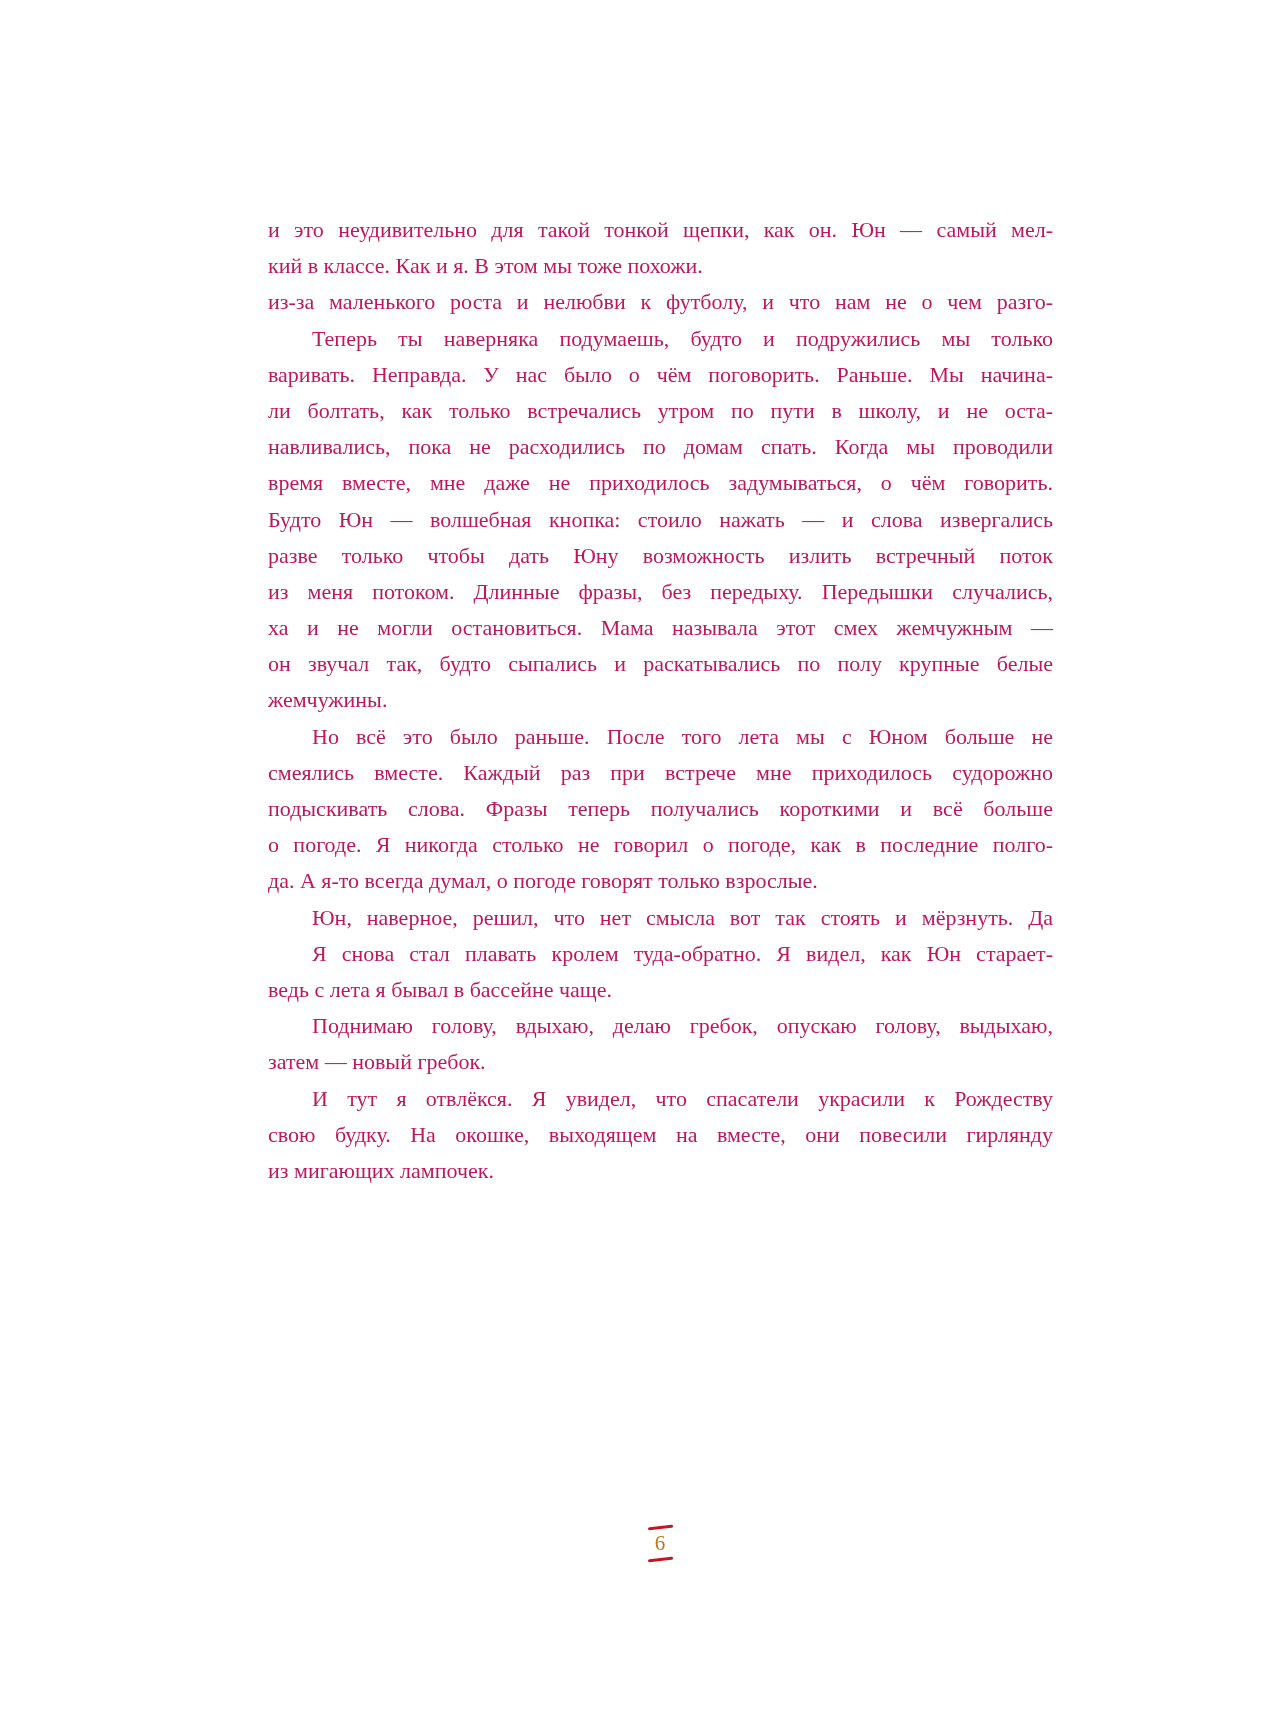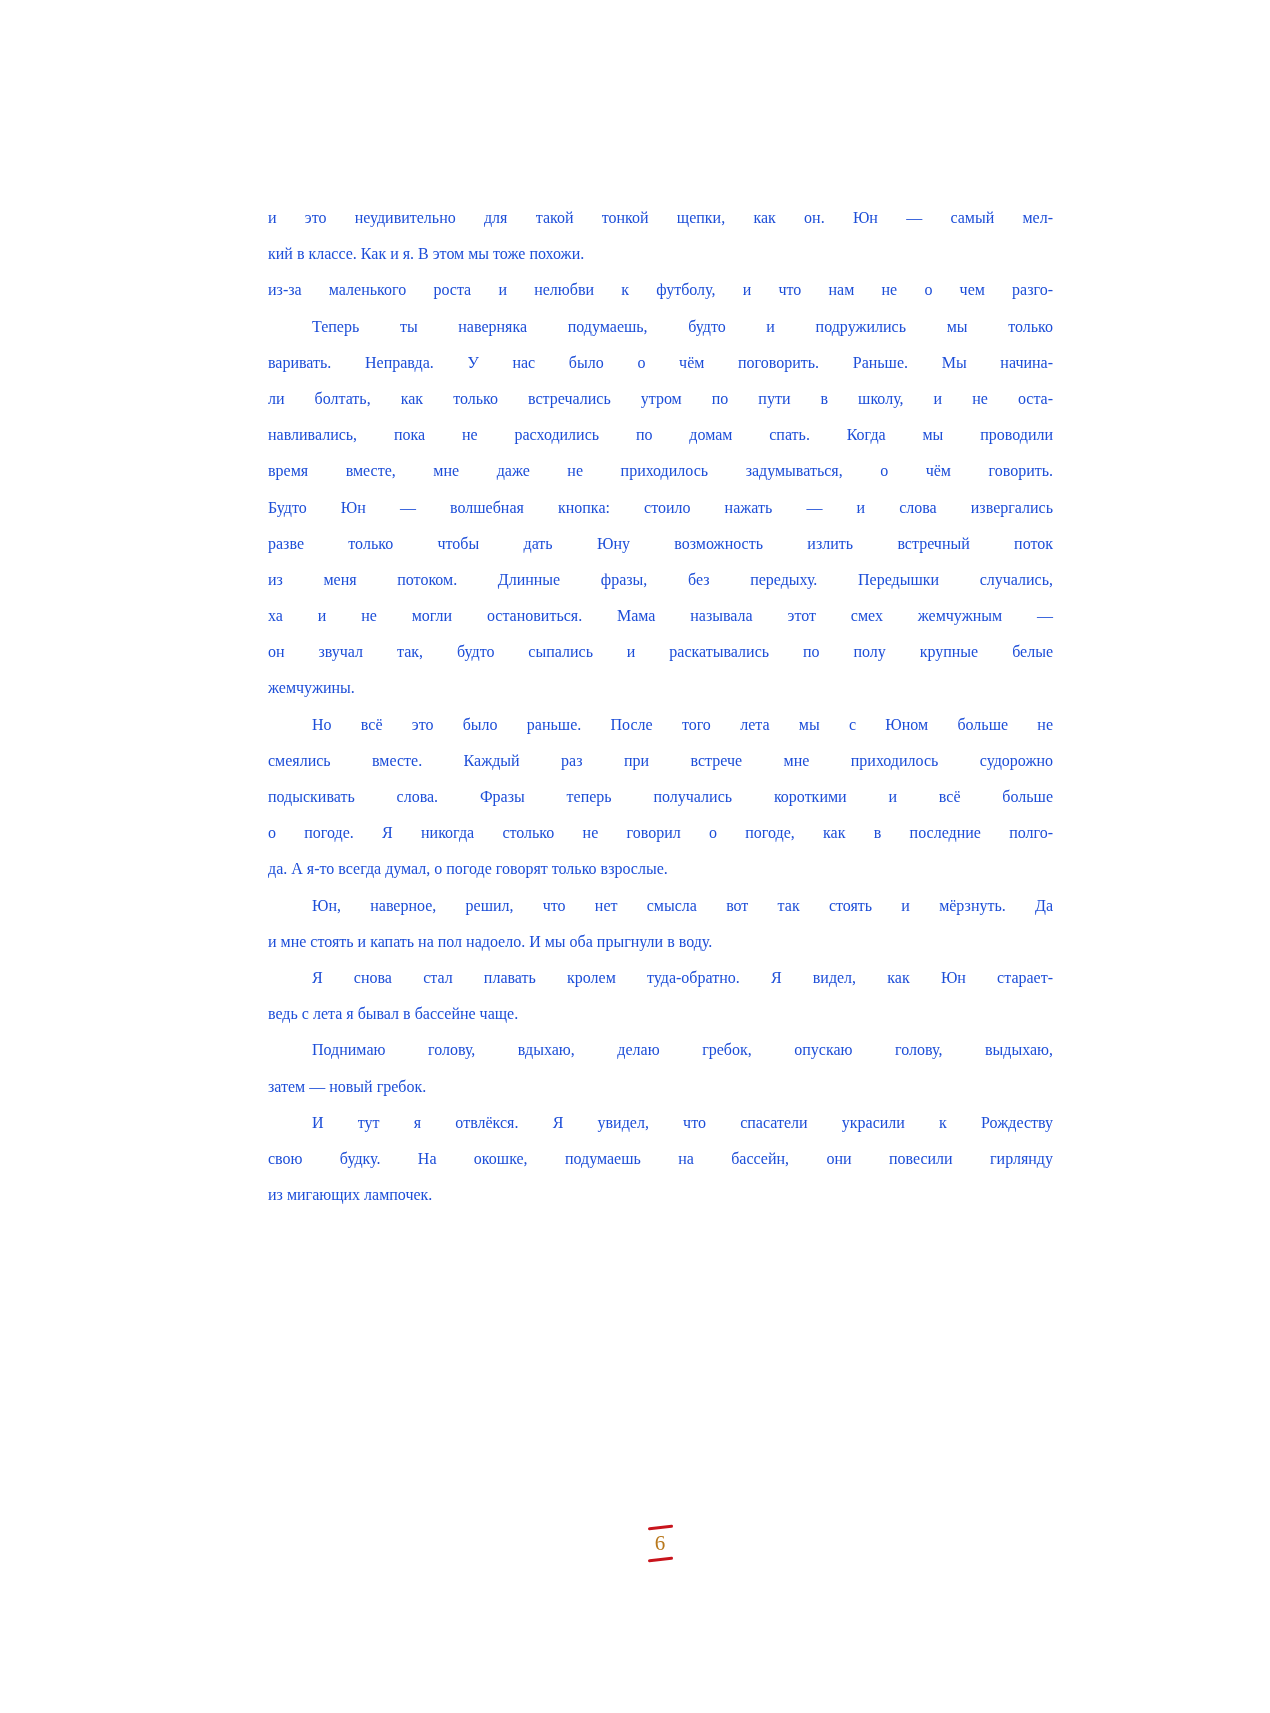--- a/index.html
+++ b/index.html
@@ -9,26 +9,26 @@
     }
     body {
       width: 1270px;
       height: 1713px;
       position: relative;
       overflow: hidden;
     }
     .page-text {
       position: absolute;
       left: 268px;
-      top: 200px;
+      top: 212px;
       width: 785px;
       font-family: "Liberation Serif", "DejaVu Serif", serif;
-      font-size: 16px;
+      font-size: 22px;
       line-height: 36.2px;
-      color: #1d4ed8;
+      color: #be185d;
     }
     .line {
       display: block;
       white-space: nowrap;
       text-align: justify;
       text-align-last: justify;
       height: 36.2px;
     }
     .line.last {
       text-align-last: left;
@@ -84,27 +84,26 @@
     <span class="line">из меня потоком. Длинные фразы, без передыху. Передышки случались,</span>
     <span class="line">ха и не могли остановиться. Мама называла этот смех жемчужным —</span>
     <span class="line">он звучал так, будто сыпались и раскатывались по полу крупные белые</span>
     <span class="line last">жемчужины.</span>
     <span class="line indent">Но всё это было раньше. После того лета мы с Юном больше не</span>
     <span class="line">смеялись вместе. Каждый раз при встрече мне приходилось судорожно</span>
     <span class="line">подыскивать слова. Фразы теперь получались короткими и всё больше</span>
     <span class="line">о погоде. Я никогда столько не говорил о погоде, как в последние полго-</span>
     <span class="line last">да. А я-то всегда думал, о погоде говорят только взрослые.</span>
     <span class="line indent">Юн, наверное, решил, что нет смысла вот так стоять и мёрзнуть. Да</span>
-    <span class="line last">и мне стоять и капать на пол надоело. И мы оба прыгнули в воду.</span>
     <span class="line indent">Я снова стал плавать кролем туда-обратно. Я видел, как Юн старает-</span>
     <span class="line last">ведь с лета я бывал в бассейне чаще.</span>
     <span class="line indent">Поднимаю голову, вдыхаю, делаю гребок, опускаю голову, выдыхаю,</span>
     <span class="line last">затем — новый гребок.</span>
     <span class="line indent">И тут я отвлёкся. Я увидел, что спасатели украсили к Рождеству</span>
-    <span class="line">свою будку. На окошке, подумаешь на бассейн, они повесили гирлянду</span>
+    <span class="line">свою будку. На окошке, выходящем на вместе, они повесили гирлянду</span>
     <span class="line last">из мигающих лампочек.</span>
   </div>
 
 <div class="folio">
   <span class="folio-bar top" style="background: rgb(200, 20, 28);"></span>
   <span class="folio-num" style="color: rgb(184, 120, 28);">6</span>
   <span class="folio-bar bottom" style="background: rgb(200, 20, 28);"></span>
 </div>
 
 </body></html>

